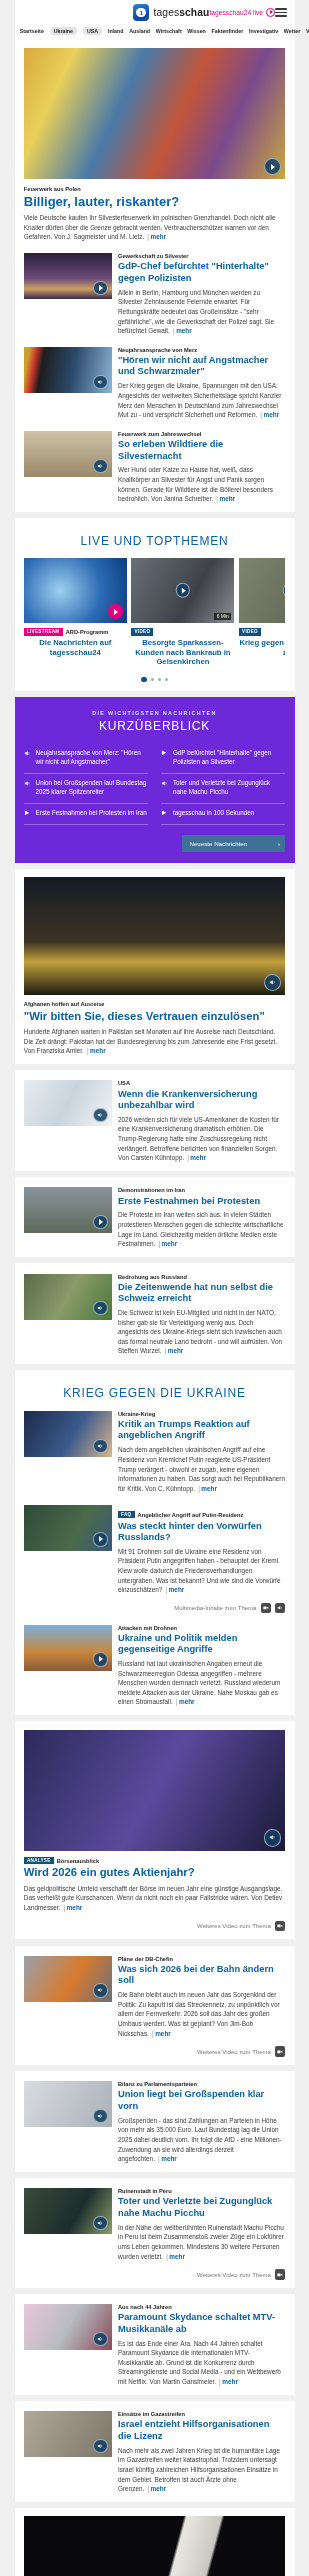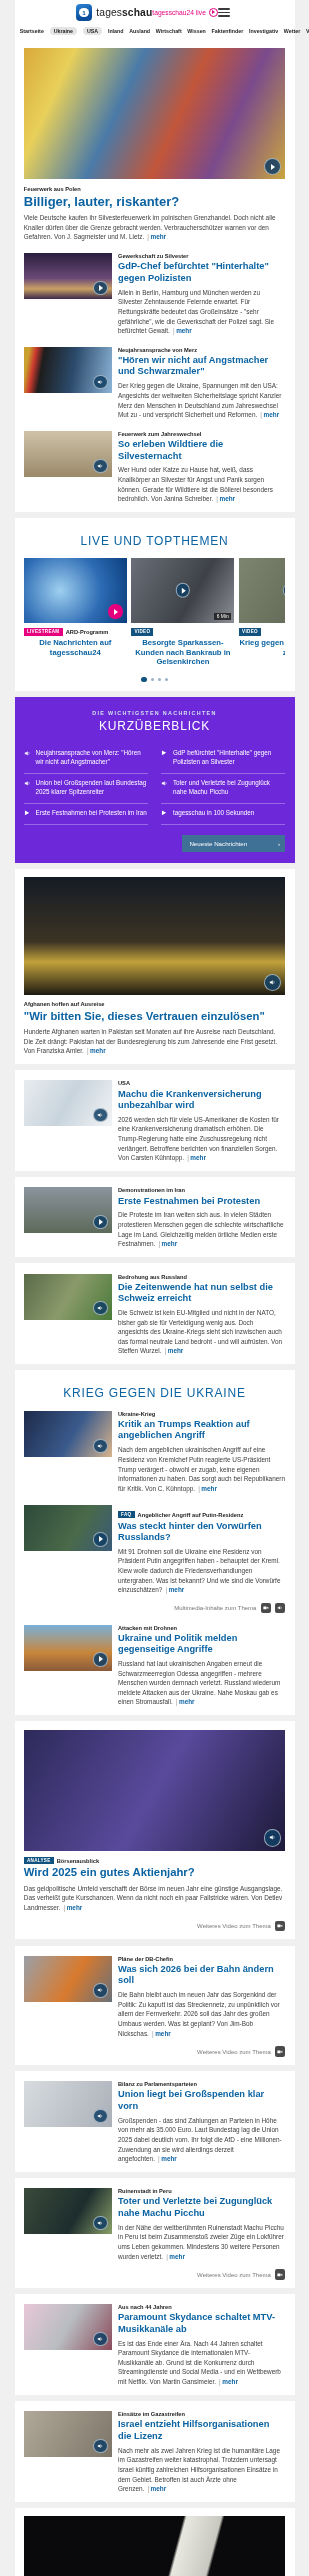--- a/index.html
+++ b/index.html
@@ -1,21 +1,21 @@
 <!DOCTYPE html>
 <html lang="de" style="font-size:8.2px"><head>
 <meta charset="utf-8">
 <style>
   * { box-sizing: border-box; margin: 0; padding: 0; }
   html,body { background:#f0f0f1; }
   body { font-family:"Liberation Sans", sans-serif; color:#1d1d1d; width:309px; margin:0 auto; }
   .page { width:280px; margin:0 auto; }
 
   
-  header { background:#fff; height:25px; display:flex; align-items:center; justify-content:center; padding:0 7.2px 0 4.1px; }
+  header { background:#fff; height:25px; display:flex; align-items:center; justify-content:flex-end; padding:0 7.2px 0 4.1px; }
   .brand { display:flex; align-items:center; gap:4.1px; }
   .logo-sq { width:16.5px; height:16.5px; border-radius:4.1px; background:linear-gradient(160deg,#2e86d8,#0a4e9b 70%); display:flex; align-items:center; justify-content:center; cursor:pointer; }
   .logo-circ { width:9.8px; height:9.8px; background:#fff; border-radius:50%; color:#0a4e9b; font-size:6.2px; font-weight:bold; display:flex; align-items:center; justify-content:center; }
   .brand-text { font-size:10.3px; color:#222; letter-spacing:0.1px; }
   .brand-text b { font-weight:700; }
   .live-link { color:#E6007E; font-size:6.7px; display:flex; align-items:center; gap:3.1px; text-decoration:none; cursor:pointer; }
   .live-play { width:8.8px; height:8.8px; border:1px solid #E6007E; border-radius:50%; display:flex; align-items:center; justify-content:center; }
   .live-play i { display:block; width:0; height:0; border-left:3.1px solid #E6007E; border-top:2.1px solid transparent; border-bottom:2.1px solid transparent; margin-left:1px; }
   .burger { width:12.4px; cursor:pointer; }
   .burger i { display:block; height:1.3px; background:#3a3a3a; margin:2.1px 0; border-radius:1px; }
@@ -320,21 +320,21 @@
       <div class="thumb" style="background:linear-gradient(120deg,#e8ecef,#c8d4dd 50%,#f2f4f6)">
         <span class="ovl">
             <svg viewBox="0 0 16 16" width="6.2" height="6.2">
               <path d="M2 6v4h3l4 3V3L5 6H2z" fill="#fff"></path>
               <path d="M11 5c1.6 1.6 1.6 4.4 0 6" stroke="#fff" fill="none" stroke-width="1.4"></path>
             </svg>
           </span>
       </div>
       <div class="txt">
         <p class="kick">USA</p>
-        <h3 class="hl med">Machu die Krankenversicherung unbezahlbar wird</h3>
+        <h3 class="hl med">Wenn die Krankenversicherung unbezahlbar wird</h3>
         <p class="tz"><span>2026 werden sich für viele US-Amerikaner die Kosten für eine Krankenversicherung dramatisch erhöhen. Die Trump-Regierung hatte eine Zuschussregelung nicht verlängert. Betroffene berichten von finanziellen Sorgen. Von Carsten Kühntopp.</span><span class="bar">|</span><a class="mehr">mehr</a></p>
       </div>
     </article>
   </section>
 
   <section class="card">
     <article class="row" style="margin-top:2.1px">
       <div class="thumb" style="background:linear-gradient(180deg,#8a949c,#5d6a5a)">
         <span class="ovl">
             <span class="tri"></span>
@@ -440,21 +440,21 @@
             <svg viewBox="0 0 16 16" width="6.7" height="6.7">
               <path d="M2 6v4h3l4 3V3L5 6H2z" fill="#fff"></path>
               <path d="M11 5c1.6 1.6 1.6 4.4 0 6" stroke="#fff" fill="none" stroke-width="1.4"></path>
             </svg>
           </span>
       </div>
       <div class="kickrow">
         <span class="badge">ANALYSE</span>
         <span class="kick">Börsenausblick</span>
       </div>
-      <h2 class="hl big">Wird 2025 ein gutes Aktienjahr?</h2>
+      <h2 class="hl big">Wird 2026 ein gutes Aktienjahr?</h2>
       <p class="tz"><span>Das geldpolitische Umfeld verschafft der Börse im neuen Jahr eine günstige Ausgangslage. Das verheißt gute Kurschancen. Wenn da nicht noch ein paar Fallstricke wären. Von Detlev Landmesser.</span><span class="bar">|</span><a class="mehr">mehr</a></p>
       <div class="vfoot">
         <span>Weiteres Video zum Thema</span>
         <span class="icbox">
             <svg viewBox="0 0 16 16" width="5.7" height="5.7">
               <rect x="1" y="4" width="9" height="8" rx="1" fill="#fff"></rect>
               <path d="M10 8l5-3v6l-5-3z" fill="#fff"></path>
             </svg>
           </span>
       </div>

